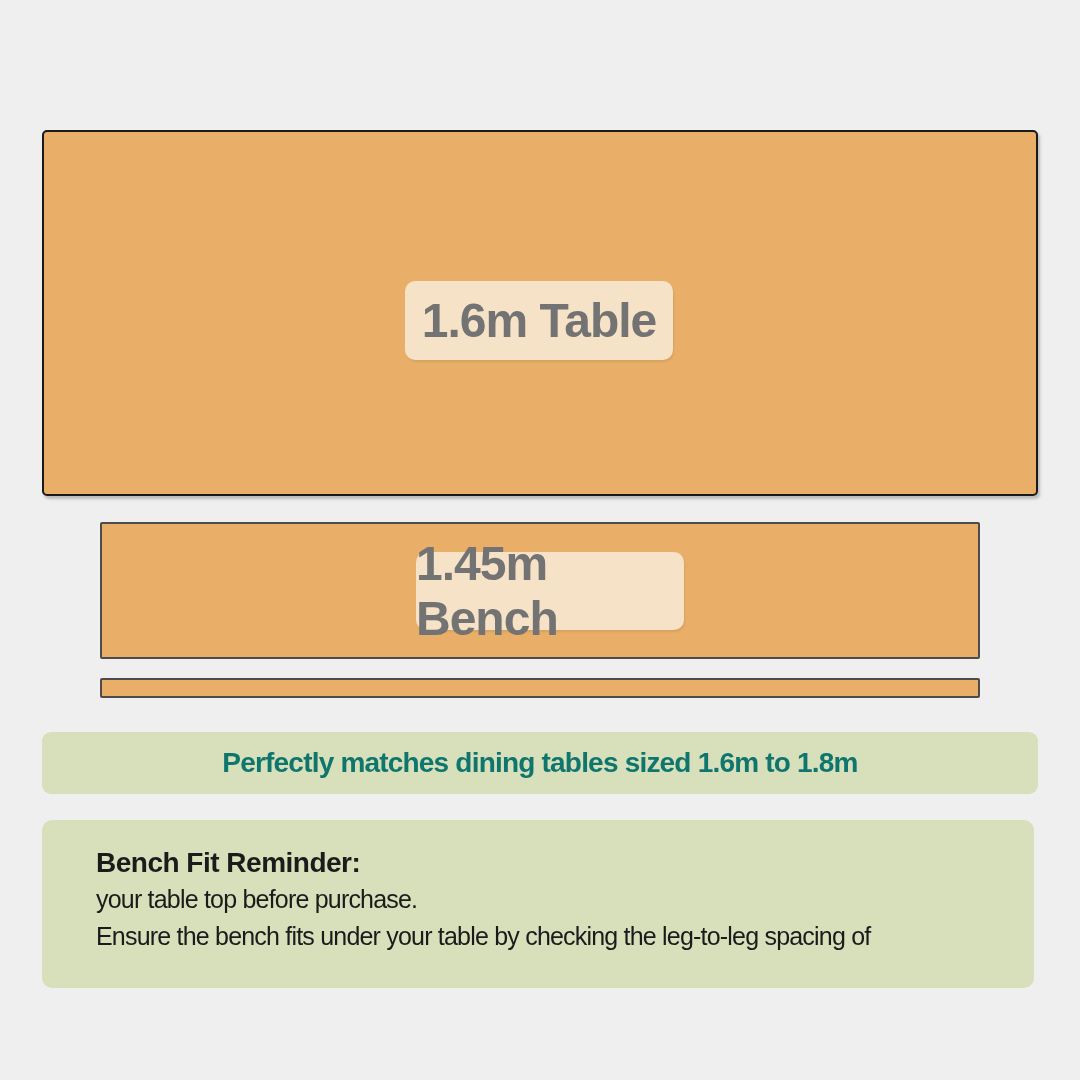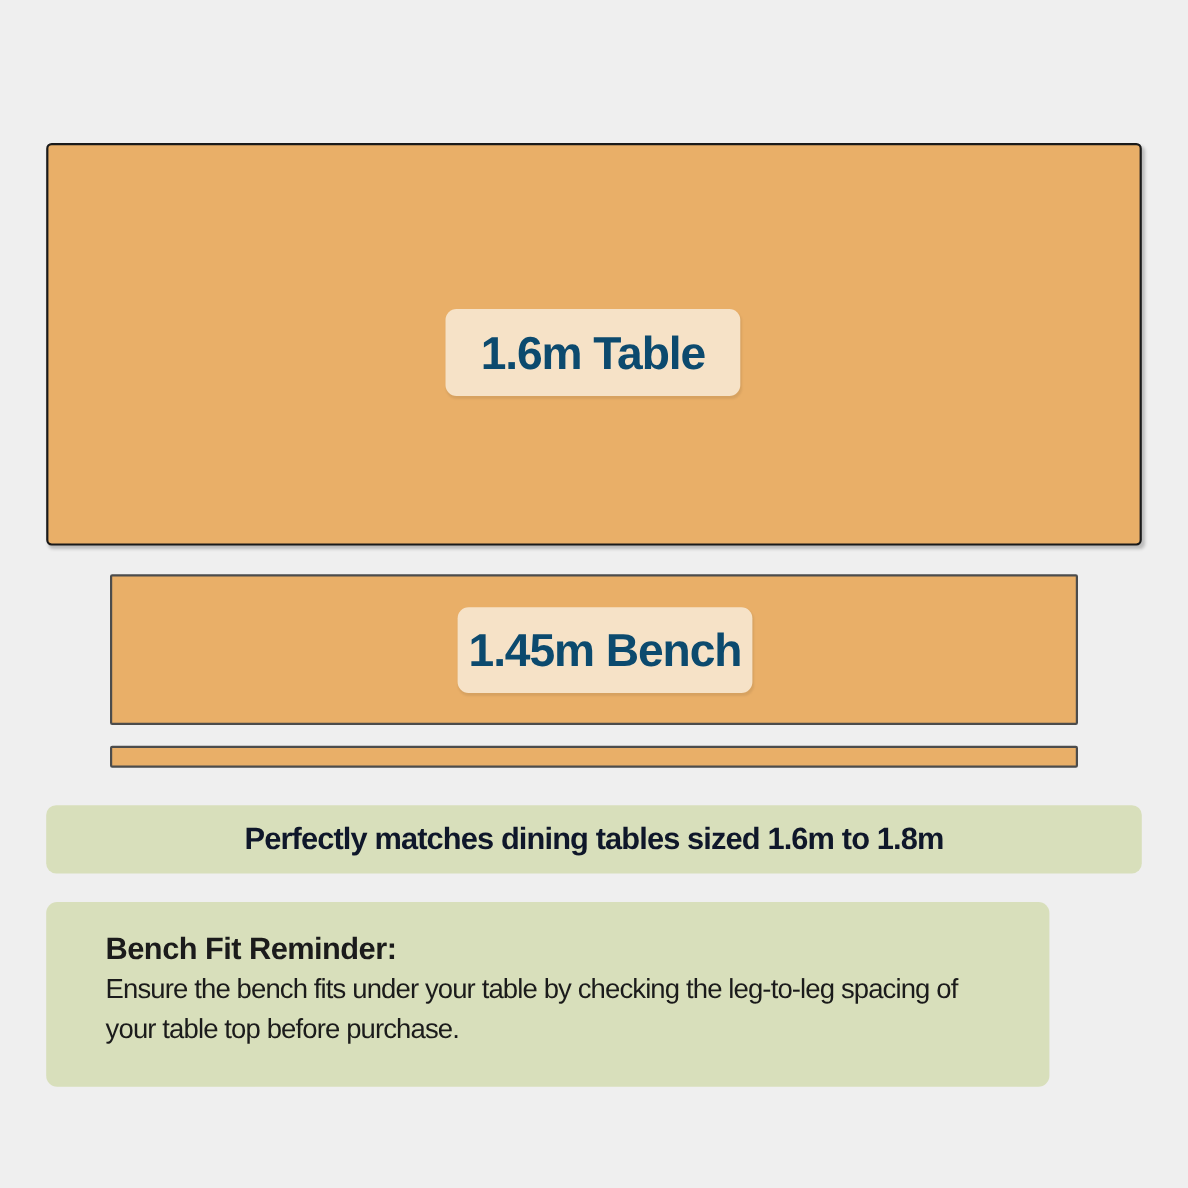--- a/index.html
+++ b/index.html
@@ -41,43 +41,43 @@
     background: #f6e2c7;
     border-radius: 10px;
     display: flex;
     align-items: center;
     justify-content: center;
     box-shadow: 1px 2px 2px rgba(0,0,0,0.08);
   }
   .table-label { left: 405px; top: 281px; width: 268px; height: 79px; }
   .bench-label { left: 416px; top: 552px; width: 268px; height: 78px; }
   .size-label span {
-    font-size: 42px;
+    font-size: 48px;
     font-weight: bold;
     letter-spacing: -1px;
-    color: #0c4a6e;
+    color: #737373;
   }
 
   .banner {
     left: 42px; top: 732px; width: 996px; height: 62px;
     background: #d8dfbb;
     border-radius: 9px;
     display: flex;
     align-items: center;
     justify-content: center;
   }
   .banner span {
     font-size: 28px;
     font-weight: bold;
     letter-spacing: -0.8px;
-    color: #0f172a;
+    color: #0f766e;
   }
 
   .reminder {
-    left: 42px; top: 820px; width: 912px; height: 168px;
+    left: 42px; top: 820px; width: 992px; height: 168px;
     background: #d8dfbb;
     border-radius: 10px;
     padding: 24px 24px 0 54px;
     color: #1b1b1b;
   }
   .reminder-title {
     font-size: 28px;
     font-weight: bold;
     letter-spacing: -0.5px;
     line-height: 37px;
@@ -108,17 +108,17 @@
   </div>
 
   <div class="abs bench-rail" style="background: rgb(233, 175, 104);"></div>
 
   <div class="abs banner" style="background: rgb(216, 223, 187);">
     <span>Perfectly matches dining tables sized 1.6m to 1.8m</span>
   </div>
 
   <div class="abs reminder" style="background: rgb(216, 223, 187);">
     <div class="reminder-title">Bench Fit Reminder:</div>
+    <div class="reminder-line">your table top before purchase.</div>
     <div class="reminder-line">Ensure the bench fits under your table by checking the leg-to-leg spacing of</div>
-    <div class="reminder-line">your table top before purchase.</div>
   </div>
 
 </div>
 
 </body></html>

